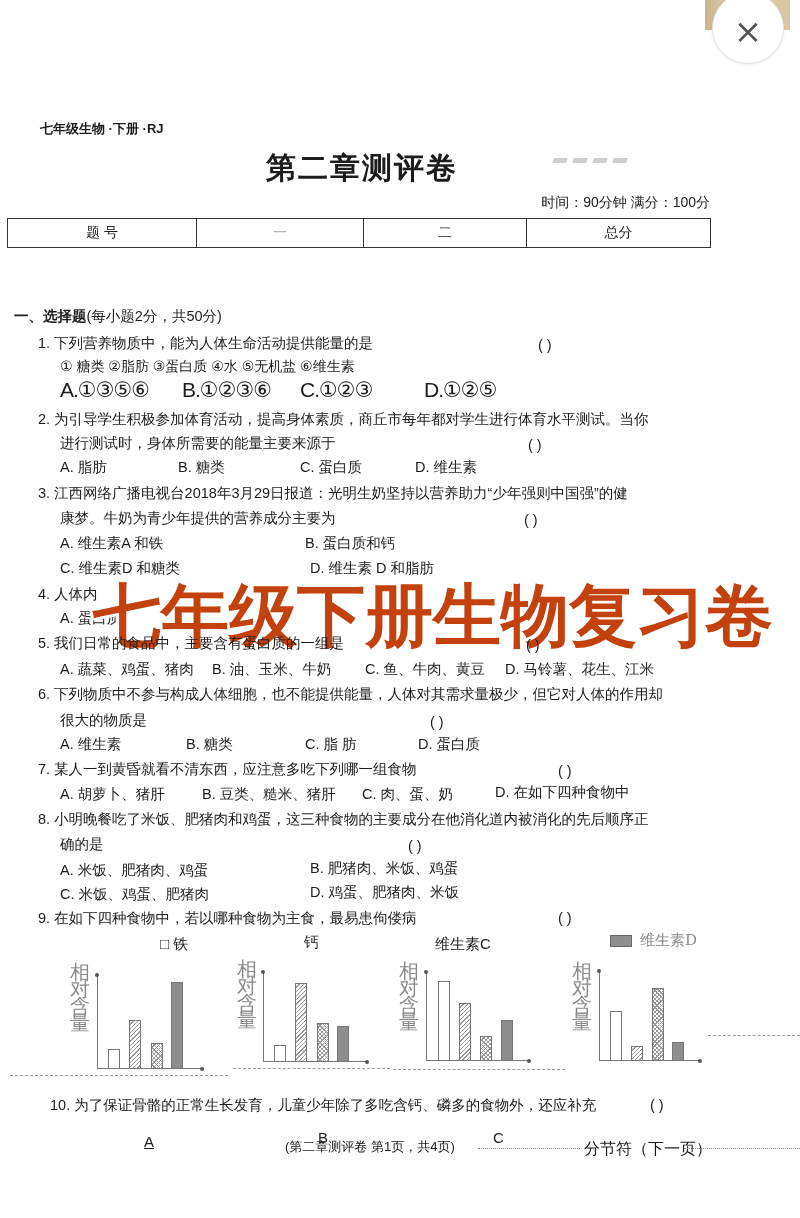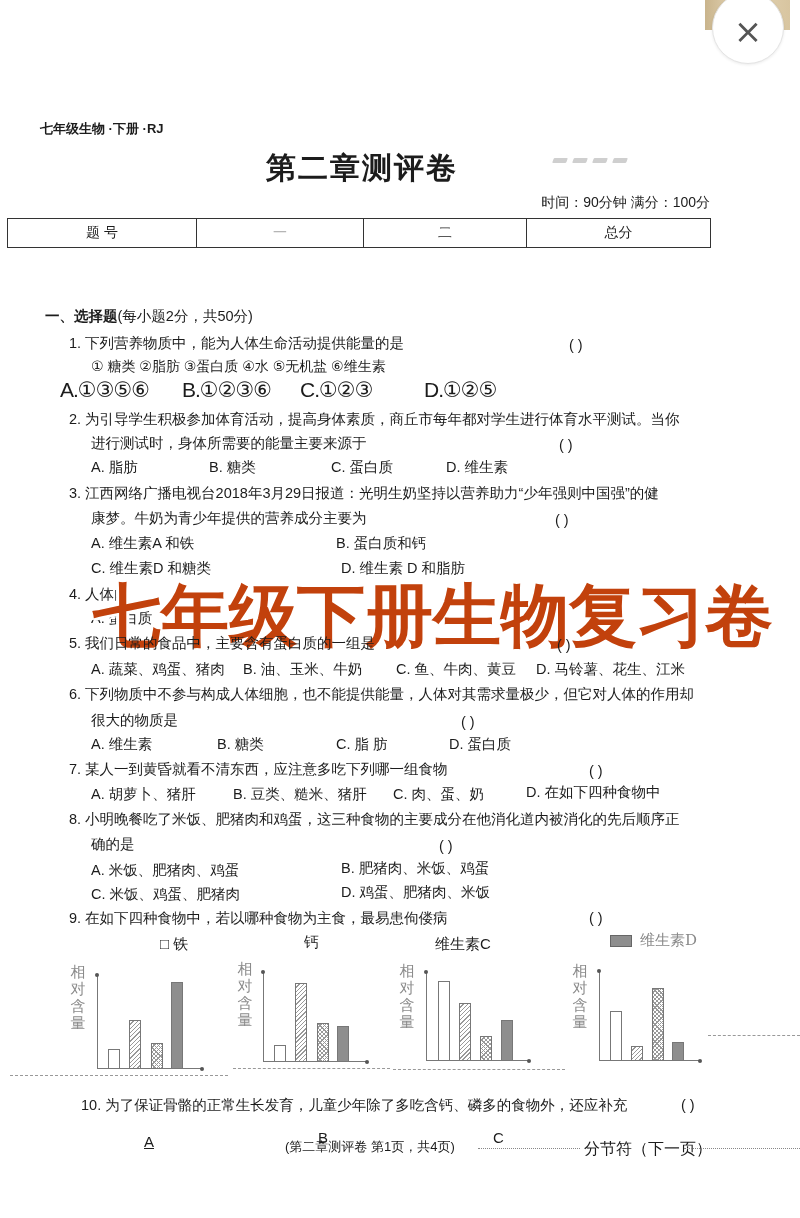--- a/index.html
+++ b/index.html
@@ -1,19 +1,19 @@
 <!DOCTYPE html>
 <html><head>
 <meta charset="utf-8">
 <style>
   html,body{margin:0;padding:0;background:#fff;}
   body{width:800px;height:1218px;position:relative;overflow:hidden;
        font-family:"Liberation Sans","DejaVu Sans",sans-serif;color:#1c1c1c;}
   .abs{position:absolute;white-space:nowrap;}
-  .ln{position:absolute;white-space:nowrap;font-size:14.5px;line-height:18px;margin-left:31px;}
+  .ln{position:absolute;white-space:nowrap;font-size:14.5px;line-height:18px;}
   .thumb{position:absolute;left:705px;top:0;width:85px;height:30px;
          background:linear-gradient(90deg,#c9b48c,#e6d7b8 40%,#d8c5a0);}
   .close{position:absolute;left:712px;top:-8px;width:70px;height:70px;border-radius:50%;
          background:#fff;border:1px solid #e4e4e4;box-shadow:0 1px 3px rgba(0,0,0,.08);}
   .close span{position:absolute;left:0;top:0;width:70px;height:70px;text-align:center;
          line-height:76px;font-size:34px;color:#555;font-family:"DejaVu Sans",sans-serif;}
   .subject{font-size:13px;font-weight:bold;}
   .title{font-size:30px;font-weight:bold;letter-spacing:2px;}
   .dashes{position:absolute;left:553px;top:158px;display:flex;gap:6px;}
   .dashes i{display:block;width:14px;height:5px;background:#cfcfcf;transform:skewX(-20deg);border-radius:1px;}
@@ -28,22 +28,22 @@
       text-shadow:3px 0 #fff,-3px 0 #fff,0 3px #fff,0 -3px #fff,2px 2px #fff,-2px -2px #fff,2px -2px #fff,-2px 2px #fff;}
   .chart{position:absolute;}
   .plot{position:absolute;border-left:1.5px solid #777;border-bottom:1.5px solid #777;}
   .plot:before{content:"";position:absolute;left:-3px;top:-3px;width:4px;height:4px;border-radius:50%;background:#555;}
   .plot:after{content:"";position:absolute;right:-3px;bottom:-3px;width:4px;height:4px;border-radius:50%;background:#555;}
   .bar{position:absolute;bottom:0;width:12px;border:1.5px solid #777;box-sizing:border-box;border-bottom:none;}
   .p-white{background:#fff;}
   .p-hatched{background:repeating-linear-gradient(135deg,#fff 0 2px,#999 2px 3px);}
   .p-cross{background:repeating-linear-gradient(45deg,transparent 0 2px,#999 2px 3px),repeating-linear-gradient(135deg,#fff 0 2px,#999 2px 3px);}
   .p-dark{background:#8e8e8e;}
-  .ylab{position:absolute;width:16px;font-family:Liberation Serif, serif;color:#8a8a8a;
-        font-size:15px;line-height:17px;white-space:normal;word-break:break-all;text-align:center;}
+  .ylab{position:absolute;width:16px;font-family:Liberation Sans, sans-serif;color:#8a8a8a;
+        font-size:20px;line-height:17px;white-space:normal;word-break:break-all;text-align:center;}
   .ctitle{font-size:15px;}
   .legbox{display:inline-block;width:20px;height:10px;background:#8e8e8e;border:1.5px solid #666;vertical-align:middle;margin-right:8px;}
   .legtext{font-family:"DejaVu Serif","Liberation Serif",serif;color:#888;font-size:15px;vertical-align:middle;}
   .dash{position:absolute;height:0;border-top:1.5px dashed #999;}
   .dot{position:absolute;height:0;border-top:1.5px dotted #888;}
   .foot{font-size:13px;}
 </style>
 </head>
 <body>
 

